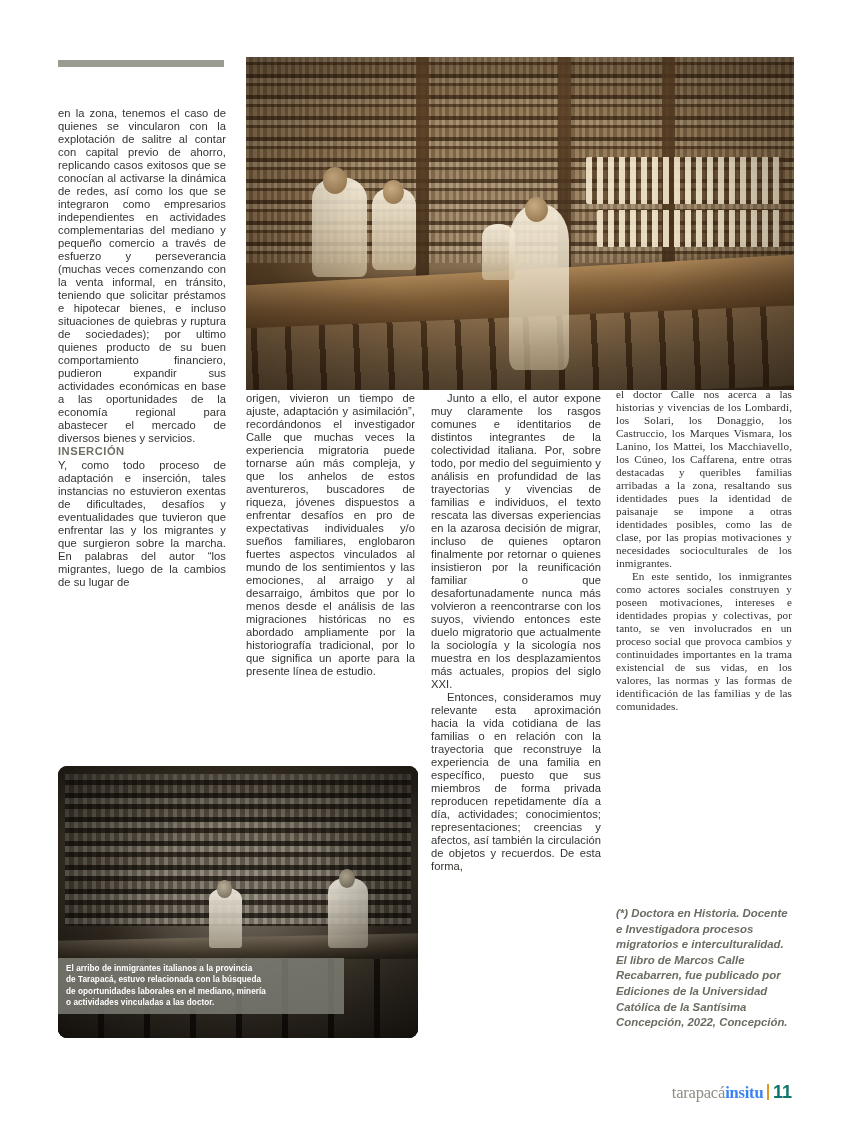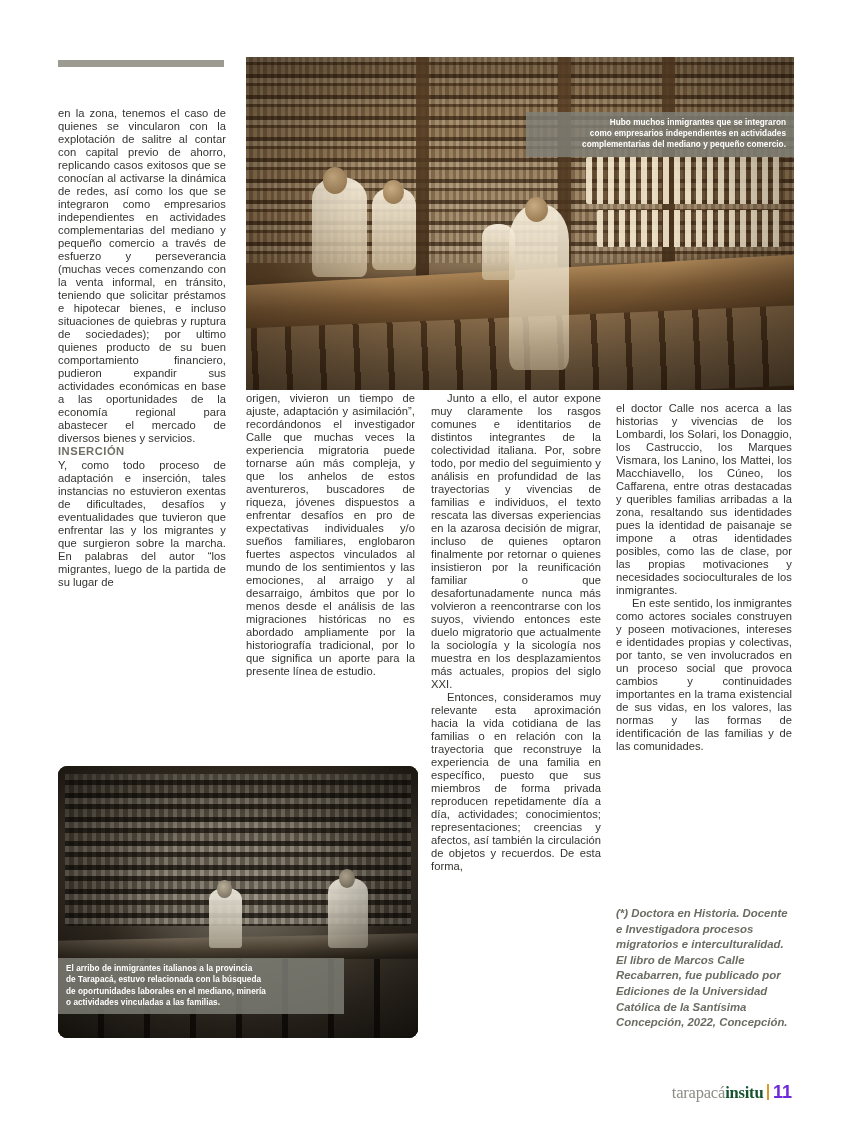--- a/index.html
+++ b/index.html
@@ -43,21 +43,21 @@
     font-weight: bold;
     font-size: 11.2px;
     color: #6f6f66;
     letter-spacing: 0.5px;
     margin: 0 0 1px 0;
   }
 
   #col1 { left: 58px;  top: 107px; width: 168px; }
   #col2 { left: 246px; top: 392px; width: 169px; }
   #col3 { left: 431px; top: 392px; width: 170px; }
-  #col4 { left: 616px; top: 402px; width: 176px; }
+  #col4 { left: 616px; top: 388px; width: 176px; font-family: Liberation Serif, serif; }
 
   .colophon {
     position: absolute;
     left: 616px;
     top: 906px;
     width: 178px;
     font-size: 11.4px;
     line-height: 15.6px;
     font-weight: bold;
     font-style: italic;
@@ -236,37 +236,37 @@
     font-family: "Liberation Serif", serif;
     justify-content: center;
   }
   .brand-1 {
     font-size: 16.5px;
     color: #8d8d84;
     letter-spacing: -0.2px;
   }
   .brand-2 {
     font-size: 16.5px;
-    color: #14532d;
+    color: #3b82f6;
     font-weight: bold;
     letter-spacing: -0.2px;
   }
   .brand-bar {
     display: inline-block;
     width: 1.6px;
     height: 16px;
     background: #d99a2b;
     margin: 0 4px;
     position: relative;
     top: 2px;
   }
   .brand-page {
     font-size: 18px;
     font-weight: bold;
-    color: #6d28d9;
+    color: #0f766e;
     font-family: "Liberation Sans", sans-serif;
   }
 </style>
 </head>
 <body>
 
 <div class="top-rule"></div>
 
 <figure class="photo" id="photo-top" style="margin:0;">
   <div class="photo-inner">
@@ -281,51 +281,46 @@
     <div class="counter-front"></div>
     <div class="figure" style="left:12%; top:36%; width:10%; height:30%;"></div>
     <div class="head" style="left:14%; top:33%; width:4.4%; height:8%;"></div>
     <div class="figure" style="left:23%; top:39%; width:8%; height:25%;"></div>
     <div class="head" style="left:25%; top:37%; width:3.8%; height:7%;"></div>
     <div class="figure" style="left:48%; top:44%; width:11%; height:50%;"></div>
     <div class="head" style="left:51%; top:42%; width:4.2%; height:7.6%;"></div>
     <div class="figure" style="left:43%; top:50%; width:6%; height:17%;"></div>
     <div class="vignette"></div>
   </div>
-  <figcaption class="caption" id="caption-top" style="background-color: rgba(128, 128, 120, 0.82);">
-    <span class="line">Hubo muchos inmigrantes que se integraron</span>
-    <span class="line">como empresarios independientes en actividades</span>
-    <span class="line">complementarias del mediano y pequeño comercio.</span>
-  </figcaption>
 </figure>
 
 <figure class="photo" id="photo-bottom" style="margin:0;border-radius:9px;">
   <div class="photo-inner">
     <div class="mono-base"></div>
     <div class="mono-shelves"></div>
     <div class="mono-counter"></div>
     <div class="mono-counter-front"></div>
     <div class="mono-figure" style="left:42%; top:45%; width:9%; height:22%;"></div>
     <div class="mono-head" style="left:44.3%; top:42%; width:4%; height:6.5%;"></div>
     <div class="mono-figure" style="left:75%; top:41%; width:11%; height:26%;"></div>
     <div class="mono-head" style="left:78%; top:38%; width:4.4%; height:7%;"></div>
     <div class="mono-vignette"></div>
   </div>
   <figcaption class="caption" id="caption-bottom" style="background-color: rgba(128, 128, 120, 0.82);">
     <span class="line">El arribo de inmigrantes italianos a la provincia</span>
     <span class="line">de Tarapacá, estuvo relacionada con la búsqueda</span>
     <span class="line">de oportunidades laborales en el mediano, minería</span>
-    <span class="line">o actividades vinculadas a las familias.</span>
+    <span class="line">o actividades vinculadas a las doctor.</span>
   </figcaption>
 </figure>
 
 <div class="col" id="col1">
   <p>en la zona, tenemos el caso de quienes se vincularon con la explotación de salitre al contar con capital previo de ahorro, replicando casos exitosos que se conocían al activarse la dinámica de redes, así como los que se integraron como empresarios independientes en actividades complementarias del mediano y pequeño comercio a través de esfuerzo y perseverancia (muchas veces comenzando con la venta informal, en tránsito, teniendo que solicitar préstamos e hipotecar bienes, e incluso situaciones de quiebras y ruptura de sociedades); por ultimo quienes producto de su buen comportamiento financiero, pudieron expandir sus actividades económicas en base a las oportunidades de la economía regional para abastecer el mercado de diversos bienes y servicios.</p>
   <h2 class="section-head">INSERCIÓN</h2>
-  <p>Y, como todo proceso de adaptación e inserción, tales instancias no estuvieron exentas de dificultades, desafíos y eventualidades que tuvieron que enfrentar las y los migrantes y que surgieron sobre la marcha. En palabras del autor “los migrantes, luego de la partida de su lugar de</p>
+  <p>Y, como todo proceso de adaptación e inserción, tales instancias no estuvieron exentas de dificultades, desafíos y eventualidades que tuvieron que enfrentar las y los migrantes y que surgieron sobre la marcha. En palabras del autor “los migrantes, luego de la cambios de su lugar de</p>
 </div>
 
 <div class="col" id="col2">
   <p>origen, vivieron un tiempo de ajuste, adaptación y asimilación”, recordándonos el investigador Calle que muchas veces la experiencia migratoria puede tornarse aún más compleja, y que los anhelos de estos aventureros, buscadores de riqueza, jóvenes dispuestos a enfrentar desafíos en pro de expectativas individuales y/o sueños familiares, englobaron fuertes aspectos vinculados al mundo de los sentimientos y las emociones, al arraigo y al desarraigo, ámbitos que por lo menos desde el análisis de las migraciones históricas no es abordado ampliamente por la historiografía tradicional, por lo que significa un aporte para la presente línea de estudio.</p>
 </div>
 
 <div class="col" id="col3">
   <p class="indent">Junto a ello, el autor expone muy claramente los rasgos comunes e identitarios de distintos integrantes de la colectividad italiana. Por, sobre todo, por medio del seguimiento y análisis en profundidad de las trayectorias y vivencias de familias e individuos, el texto rescata las diversas experiencias en la azarosa decisión de migrar, incluso de quienes optaron finalmente por retornar o quienes insistieron por la reunificación familiar o que desafortunadamente nunca más volvieron a reencontrarse con los suyos, viviendo entonces este duelo migratorio que actualmente la sociología y la sicología nos muestra en los desplazamientos más actuales, propios del siglo XXI.</p>
   <p class="indent">Entonces, consideramos muy relevante esta aproximación hacia la vida cotidiana de las familias o en relación con la trayectoria que reconstruye la experiencia de una familia en específico, puesto que sus miembros de forma privada reproducen repetidamente día a día, actividades; conocimientos; representaciones; creencias y afectos, así también la circulación de objetos y recuerdos. De esta forma,</p>
 </div>

